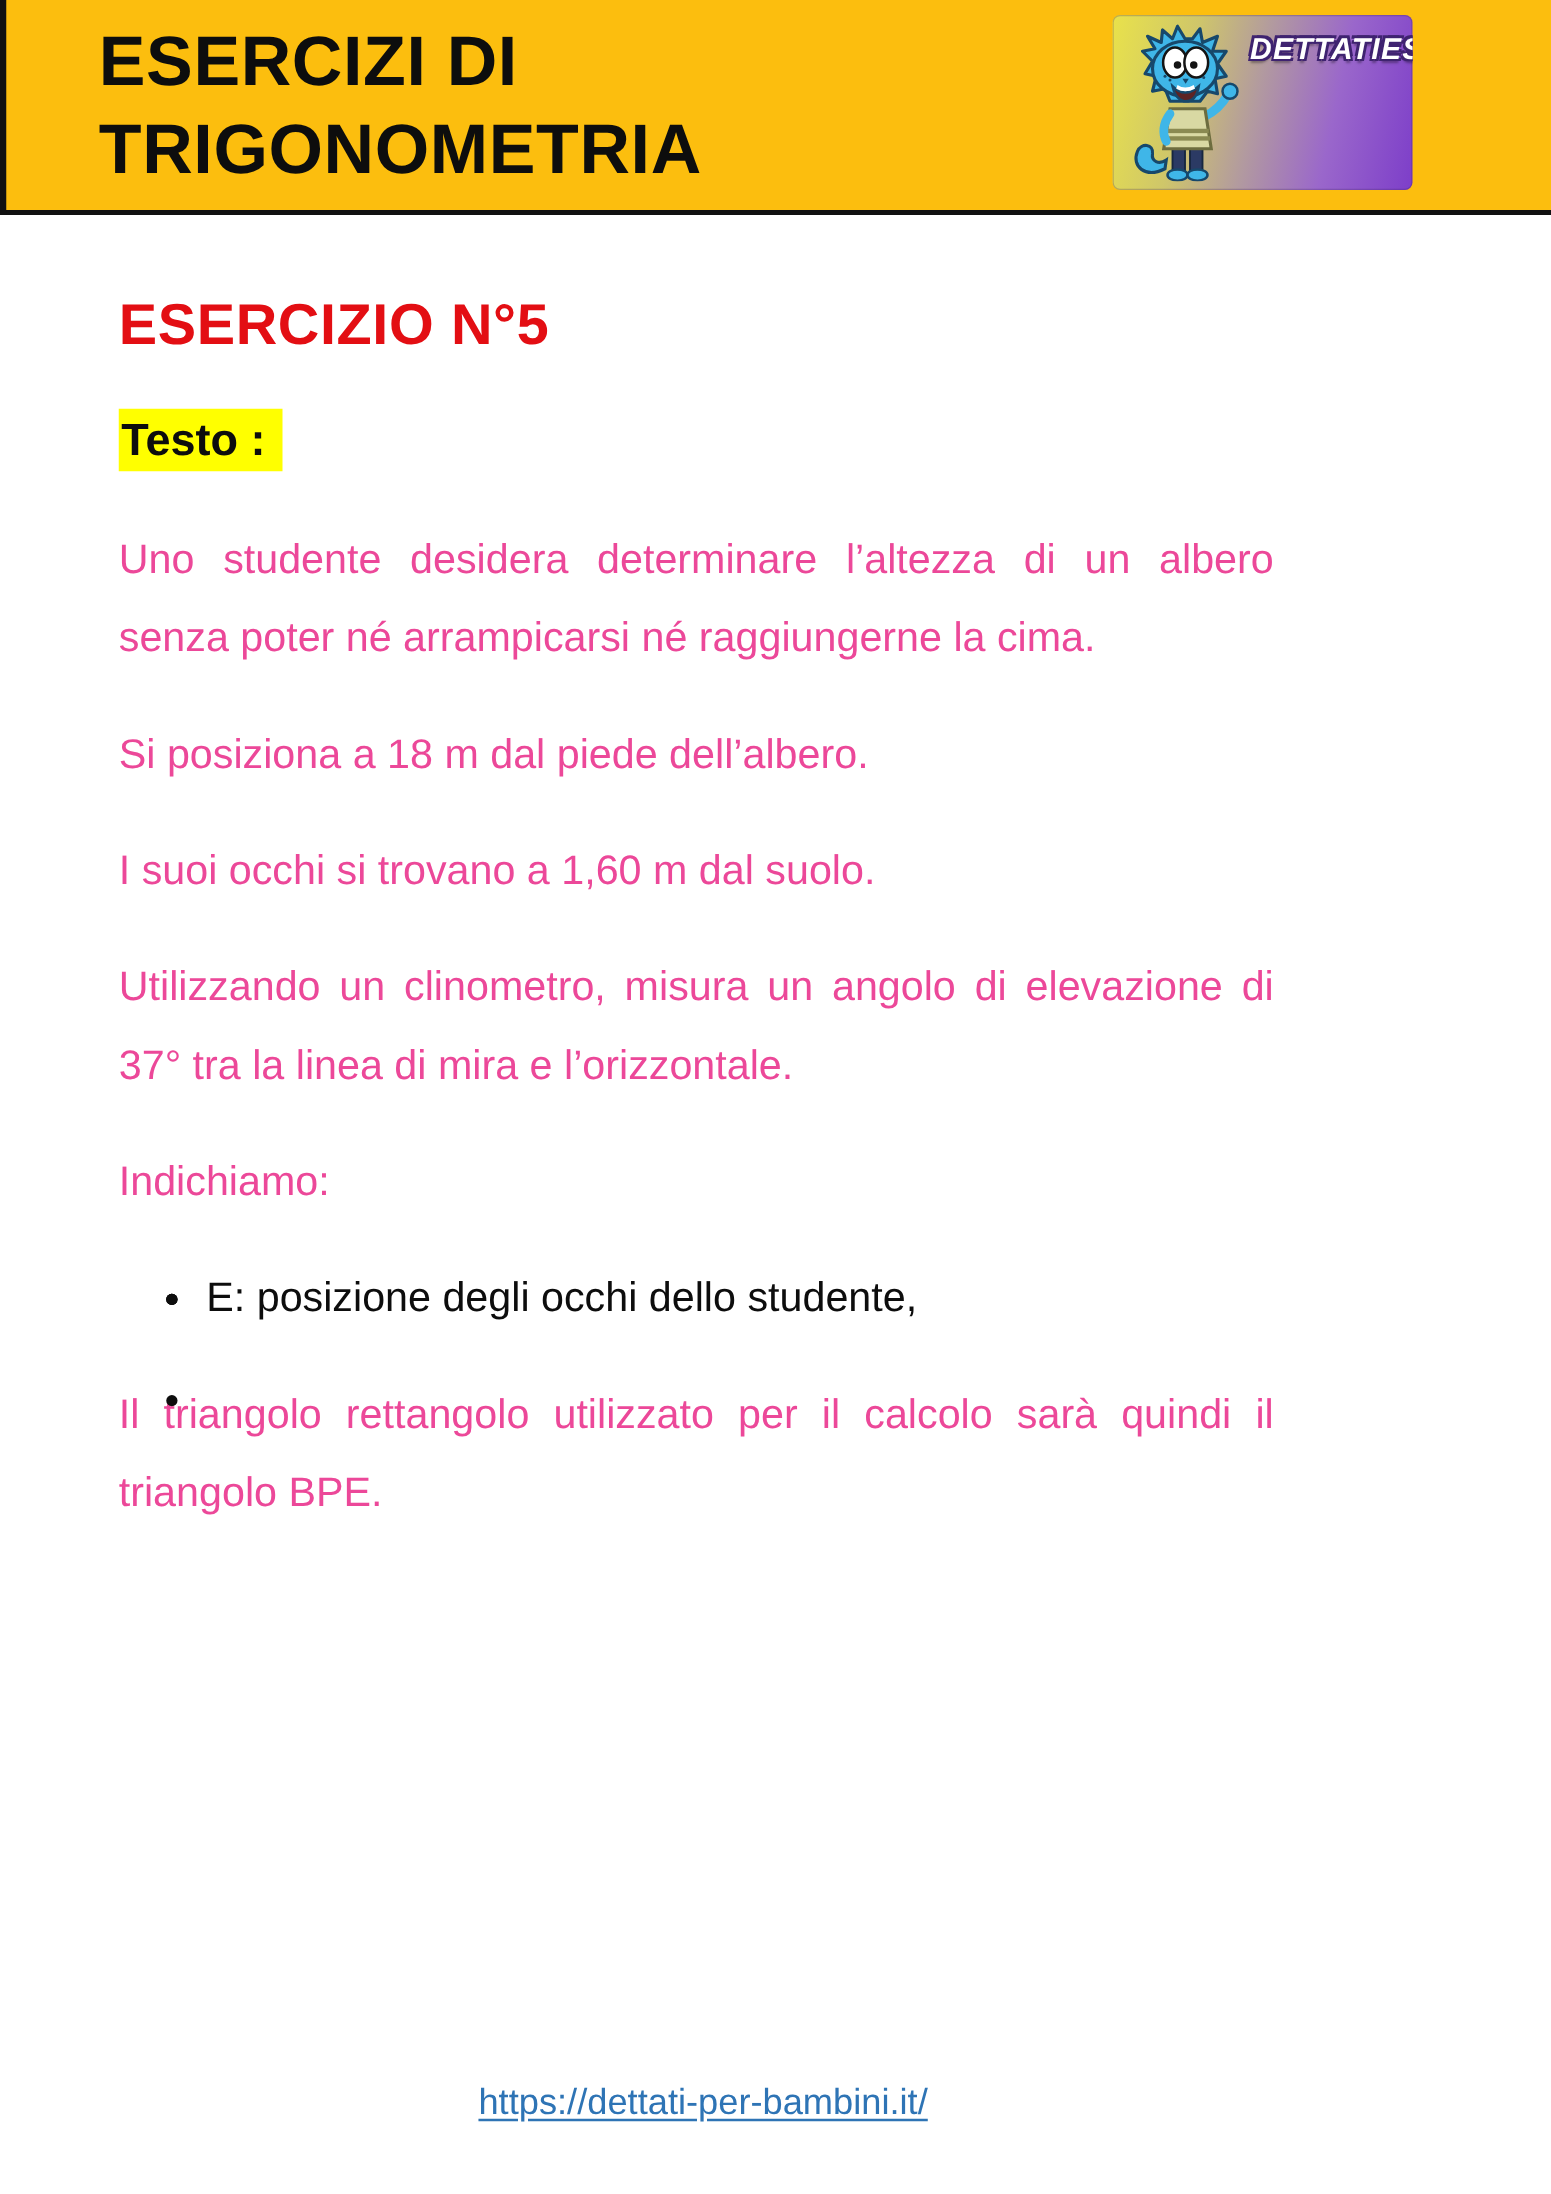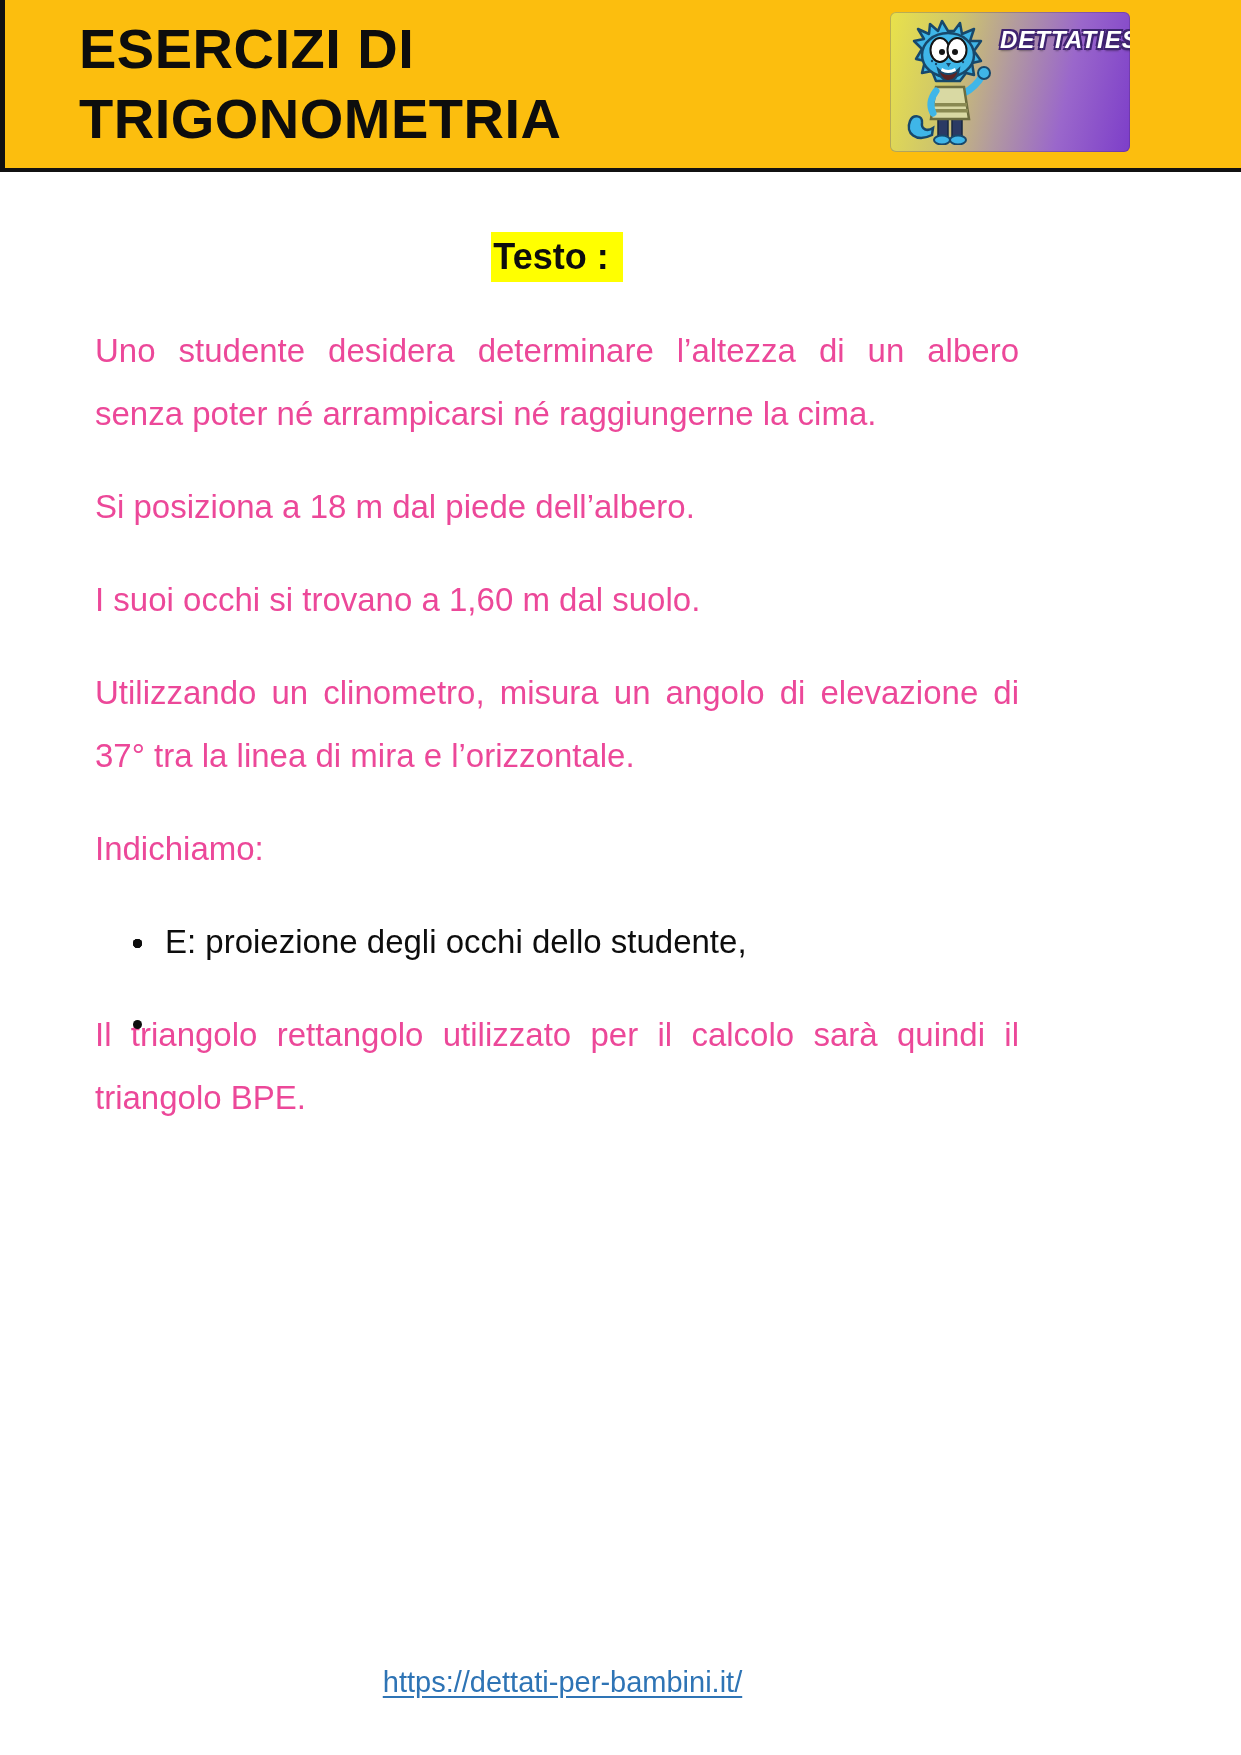--- a/index.html
+++ b/index.html
@@ -76,21 +76,21 @@
     width: 1130px;
   }
   .exercise-heading {
     margin: 0 0 40px 0;
     font-size: 46px;
     line-height: 55px;
     font-weight: bold;
     color: #E30E13;
     letter-spacing: 0.5px;
   }
-  .testo-label-row { margin: 0 0 30px 0; line-height: 50px; text-align: center; }
+  .testo-label-row { margin: 0 0 30px 0; line-height: 50px; }
   .testo-label {
     display: inline-block;
     background: #FFFF00;
     color: #0d0d0d;
     font-weight: bold;
     font-size: 36px;
     line-height: 50px;
     padding: 0 14px 0 2px;
   }
 
@@ -191,41 +191,42 @@
       </svg>
       <div class="logo-text">
         <span>DETTATI</span>
         <span>ESERCIZI</span>
         <span>LEZIONI</span>
       </div>
     </div>
   </header>
 
   <main class="content">
+    <h2 class="exercise-heading">ESERCIZIO N°5</h2>
 
     <div class="testo-label-row">
       <span class="testo-label">Testo :</span>
     </div>
 
     <p class="body-p">Uno studente desidera determinare l’altezza di un albero senza poter né arrampicarsi né raggiungerne la cima.</p>
     <p class="body-p">Si posiziona a 18 m dal piede dell’albero.</p>
     <p class="body-p">I suoi occhi si trovano a 1,60 m dal suolo.</p>
     <p class="body-p">Utilizzando un clinometro, misura un angolo di elevazione di 37° tra la linea di mira e l’orizzontale.</p>
     <p class="body-p">Indichiamo:</p>
 
     <ul class="def-list">
       <li>
         <span class="bullet"></span>
       </li>
       <li>
         <span class="bullet"></span>
       </li>
       <li>
         <span class="bullet"></span>
-        <span>E: proiezione degli occhi dello studente,</span>
+        <span>E: posizione degli occhi dello studente,</span>
       </li>
       <li>
         <span class="bullet"></span>
       </li>
     </ul>
 
     <p class="body-p closing-p">Il triangolo rettangolo utilizzato per il calcolo sarà quindi il triangolo BPE.</p>
   </main>
 
   <div class="footer">

